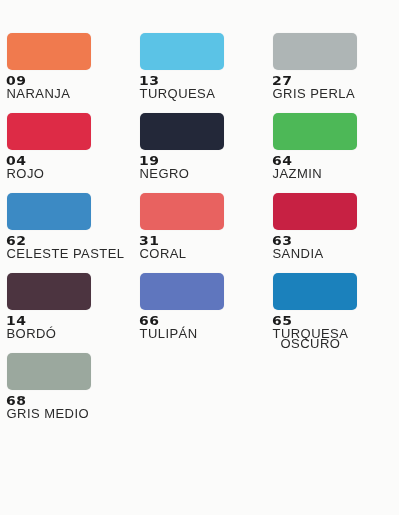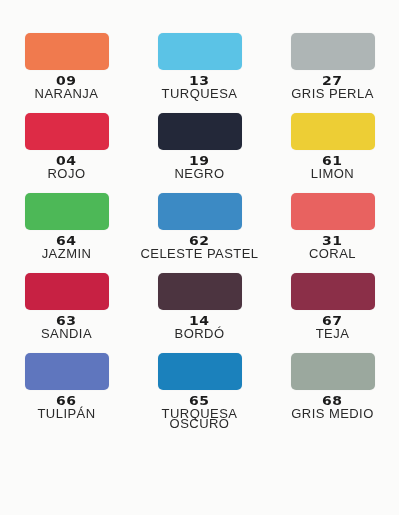--- a/index.html
+++ b/index.html
@@ -42,21 +42,21 @@
     display: grid;
     grid-template-columns: repeat(3, 1fr);
     grid-auto-rows: 80px;
     justify-items: center;
   }
 
   .cell {
     width: 120px;
     display: flex;
     flex-direction: column;
-    align-items: center;
+    align-items: flex-start;
   }
 
   .swatch {
     width: 84px;
     height: 37px;
     border-radius: 5px;
     box-shadow: 0 0 2px rgba(0,0,0,0.06);
   }
 
   .code {
@@ -113,25 +113,20 @@
       <div class="name">ROJO</div>
     </div>
 
 
     <div class="cell">
       <div class="swatch" style="background: rgb(35, 40, 57);"></div>
       <div class="code">19</div>
       <div class="name">NEGRO</div>
     </div>
 
-    <div class="cell">
-      <div class="swatch" style="background: rgb(237, 206, 53);"></div>
-      <div class="code">61</div>
-      <div class="name">LIMON</div>
-    </div>
 
 
     <div class="cell">
       <div class="swatch" style="background: rgb(77, 184, 87);"></div>
       <div class="code">64</div>
       <div class="name">JAZMIN</div>
     </div>
 
     <div class="cell">
       <div class="swatch" style="background: rgb(60, 138, 196);"></div>
@@ -150,25 +145,20 @@
       <div class="code">63</div>
       <div class="name">SANDIA</div>
     </div>
 
     <div class="cell">
       <div class="swatch" style="background: rgb(76, 52, 64);"></div>
       <div class="code">14</div>
       <div class="name">BORDÓ</div>
     </div>
 
-    <div class="cell">
-      <div class="swatch" style="background: rgb(139, 47, 72);"></div>
-      <div class="code">67</div>
-      <div class="name">TEJA</div>
-    </div>
 
     <div class="cell">
       <div class="swatch" style="background: rgb(95, 118, 190);"></div>
       <div class="code">66</div>
       <div class="name">TULIPÁN</div>
     </div>
 
     <div class="cell">
       <div class="swatch" style="background: rgb(27, 129, 188);"></div>
       <div class="code">65</div>

